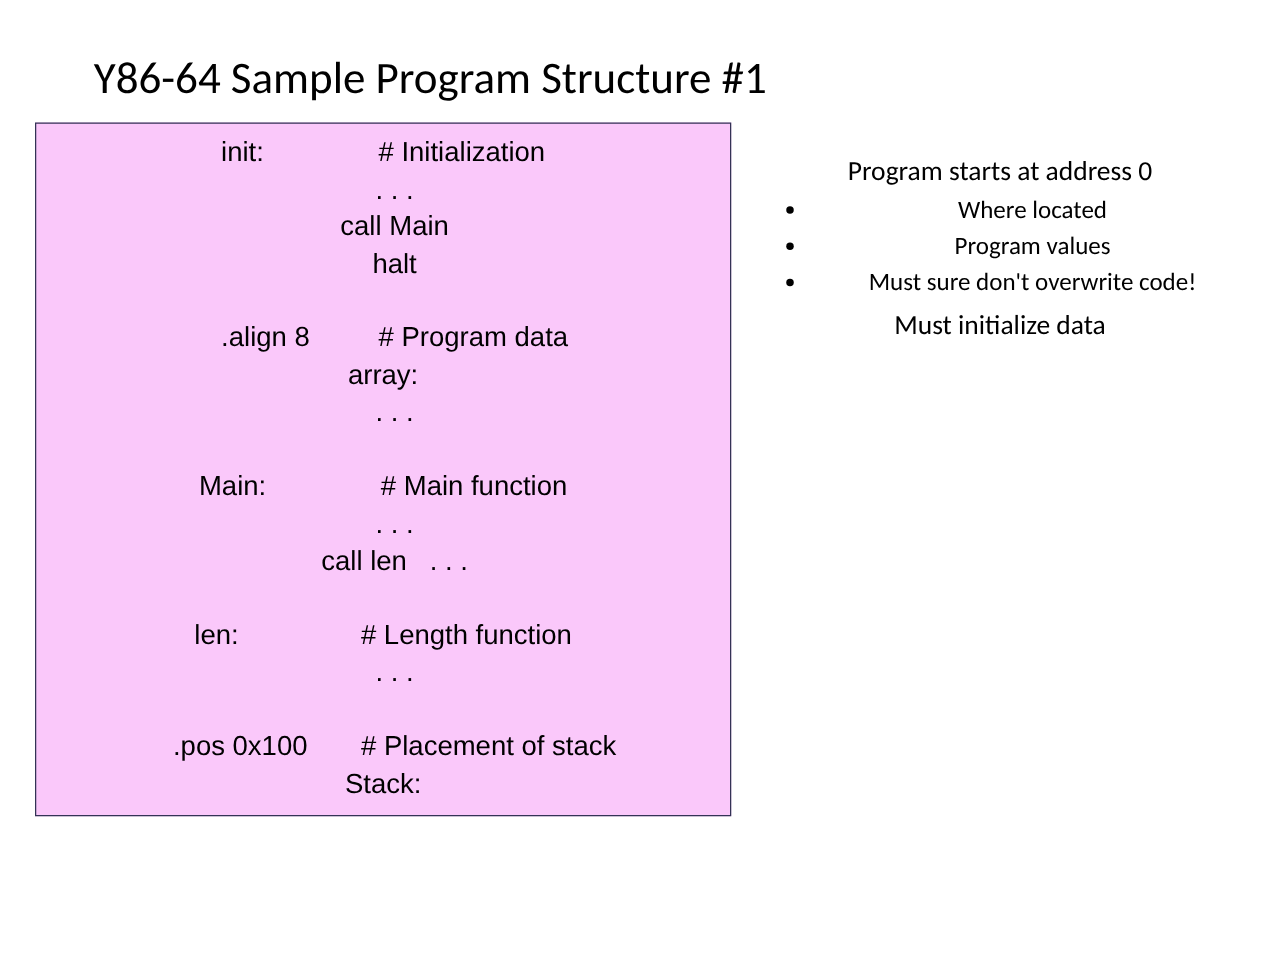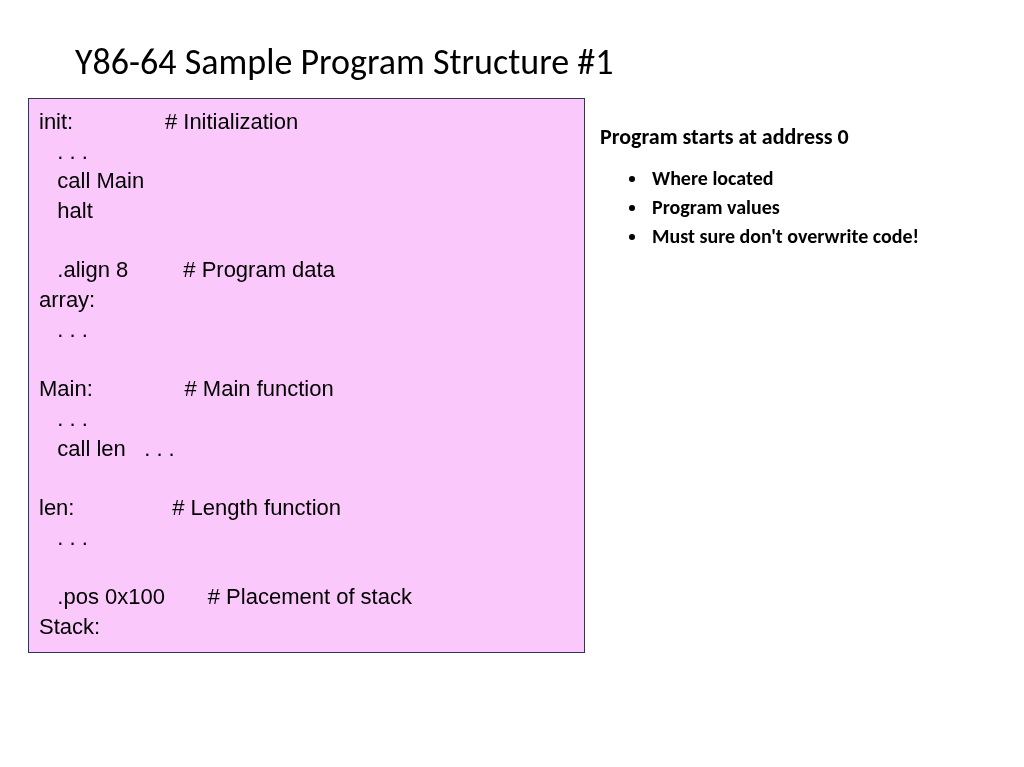--- a/index.html
+++ b/index.html
@@ -1,18 +1,19 @@
 <!DOCTYPE html>
 <html><head>
   <meta charset="utf-8">
   <style>
     * {
       margin: 0;
       padding: 0;
       box-sizing: border-box;
+      text-align: center;
     }
     body {
       width: 1024px;
       height: 767px;
       background: #ffffff;
       font-family: Calibri, Arial, sans-serif;
       position: relative;
     }
     .slide-title {
       position: absolute;
@@ -36,31 +37,30 @@
       color: #000000;
       line-height: 1.35;
       white-space: pre;
     }
     .notes {
       position: absolute;
       top: 122px;
       left: 600px;
       width: 400px;
       color: #000000;
-      font-weight: bold;
     }
     .note-line {
       font-size: 22px;
       line-height: 1.35;
       margin-bottom: 2px;
     }
     .bullet-list {
       list-style: disc;
       margin-left: 48px;
-      margin-top: 12px;
+      margin-top: 2px;
       margin-bottom: 4px;
     }
     .bullet-list li {
       font-size: 20px;
       line-height: 1.45;
       padding-left: 4px;
     }
   </style>
 </head>
 <body>
@@ -86,13 +86,14 @@
    .pos 0x100       # Placement of stack
 Stack:</div>
 
 <div class="notes">
   <div class="note-line">Program starts at address 0</div>
   <ul class="bullet-list">
     <li>Where located</li>
     <li>Program values</li>
     <li>Must sure don't overwrite code!</li>
   </ul>
+  <div class="note-line">Must initialize data</div>
 </div>
 
 </body></html>

